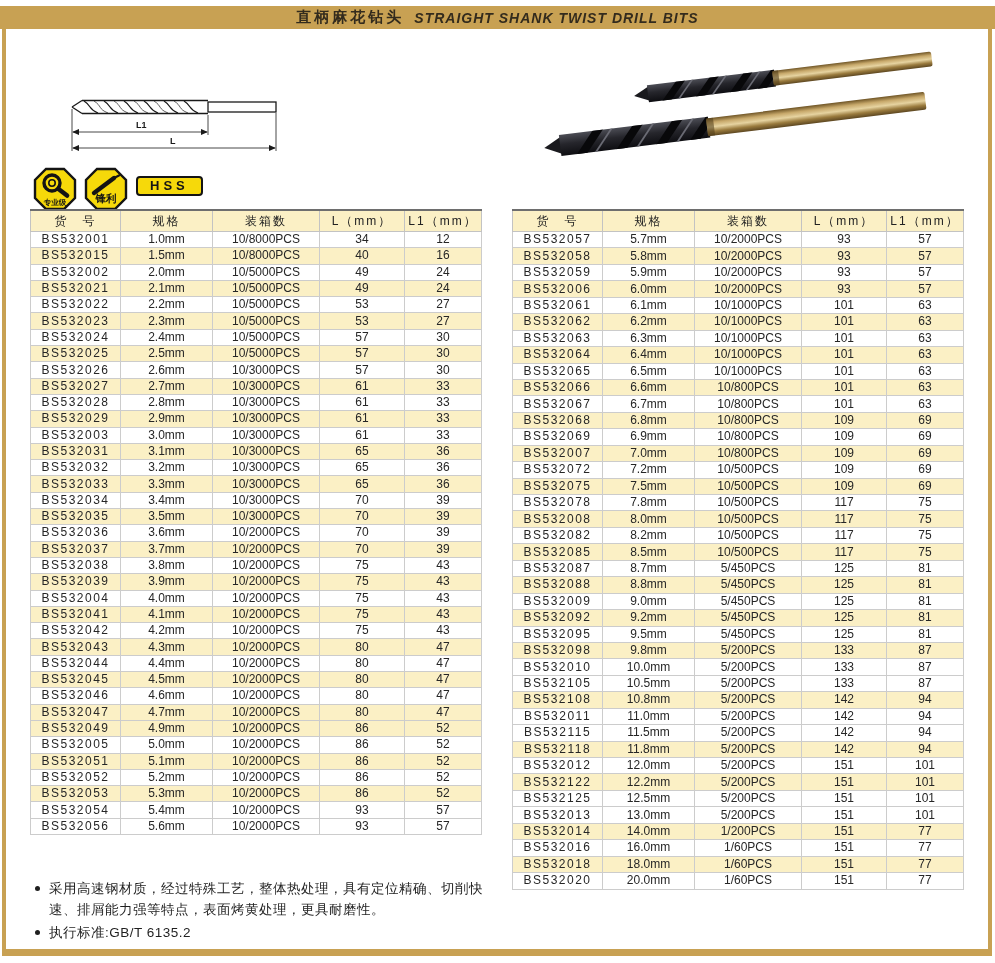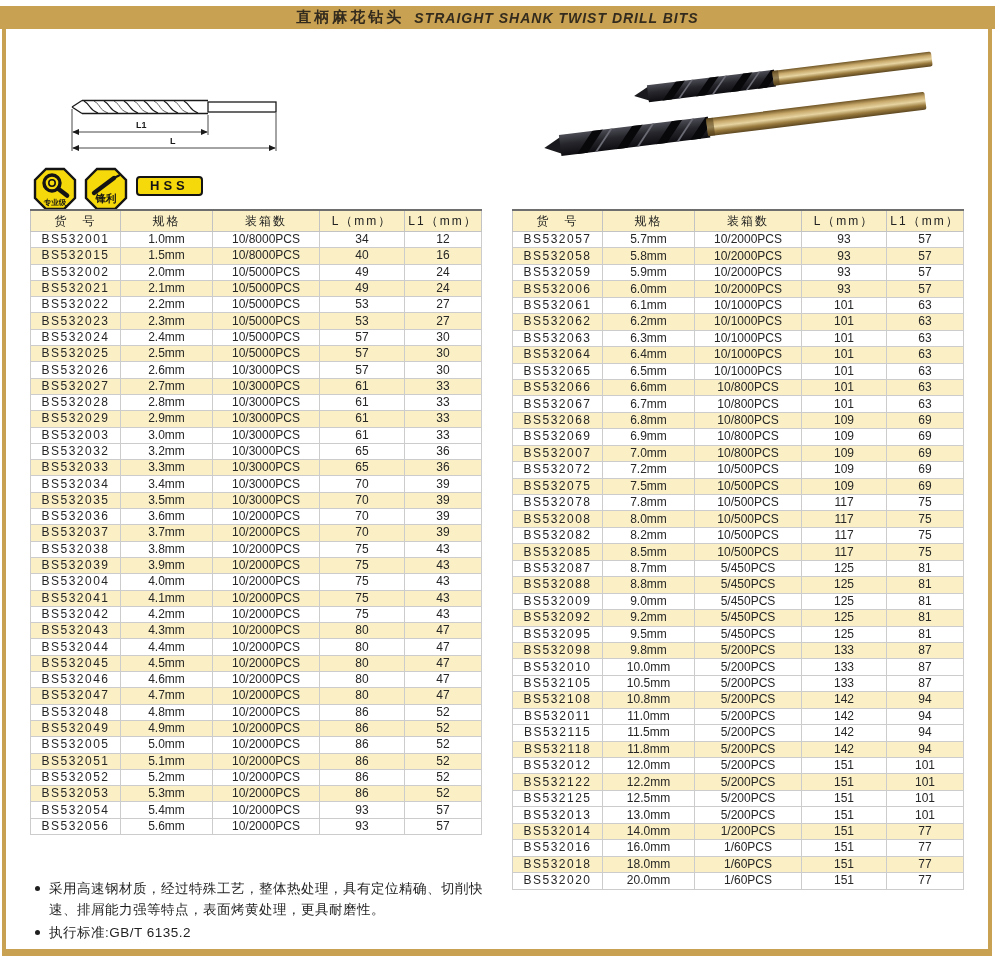--- a/index.html
+++ b/index.html
@@ -285,20 +285,27 @@
           <td>61</td>
           <td>33</td>
         </tr>
         <tr>
           <td class="code">BS532003</td>
           <td>3.0mm</td>
           <td>10/3000PCS</td>
           <td>61</td>
           <td>33</td>
         </tr>
+        <tr class="alt">
+          <td class="code">BS532031</td>
+          <td>3.1mm</td>
+          <td>10/3000PCS</td>
+          <td>65</td>
+          <td>36</td>
+        </tr>
         <tr>
           <td class="code">BS532032</td>
           <td>3.2mm</td>
           <td>10/3000PCS</td>
           <td>65</td>
           <td>36</td>
         </tr>
         <tr class="alt">
           <td class="code">BS532033</td>
           <td>3.3mm</td>
@@ -396,27 +403,20 @@
           <td>10/2000PCS</td>
           <td>80</td>
           <td>47</td>
         </tr>
         <tr class="alt">
           <td class="code">BS532047</td>
           <td>4.7mm</td>
           <td>10/2000PCS</td>
           <td>80</td>
           <td>47</td>
-        </tr>
-        <tr>
-          <td class="code">BS532048</td>
-          <td>4.8mm</td>
-          <td>10/2000PCS</td>
-          <td>86</td>
-          <td>52</td>
         </tr>
         <tr class="alt">
           <td class="code">BS532049</td>
           <td>4.9mm</td>
           <td>10/2000PCS</td>
           <td>86</td>
           <td>52</td>
         </tr>
         <tr>
           <td class="code">BS532005</td>

